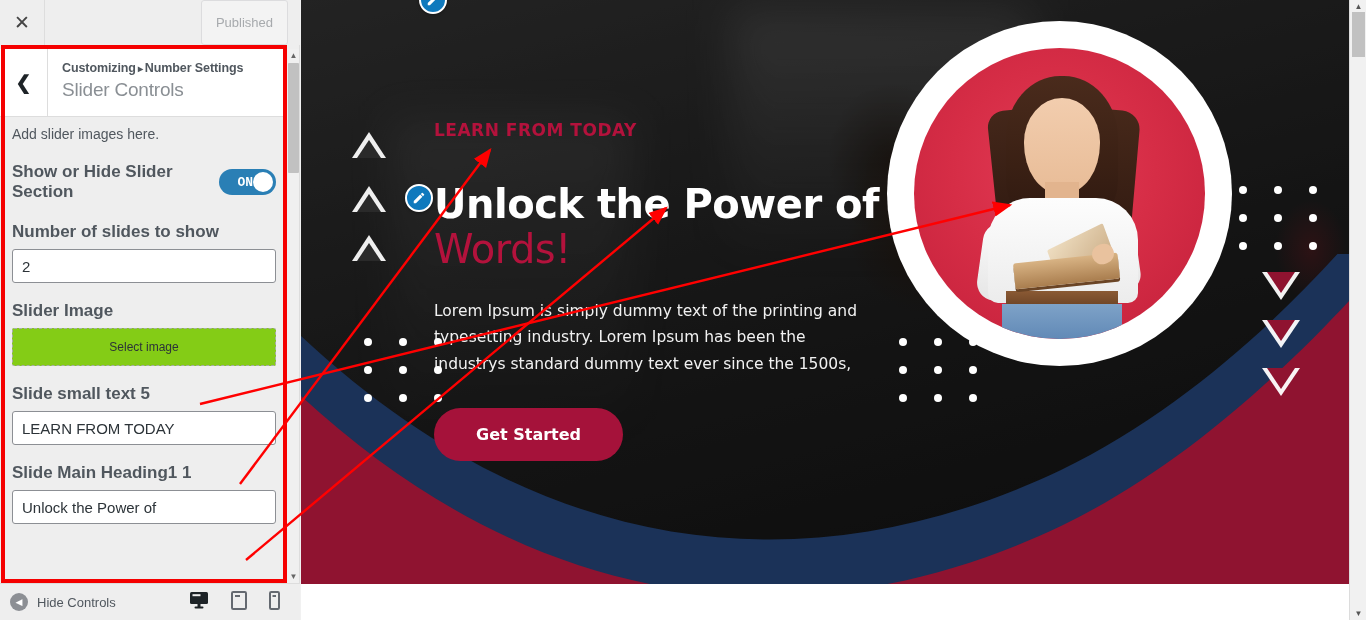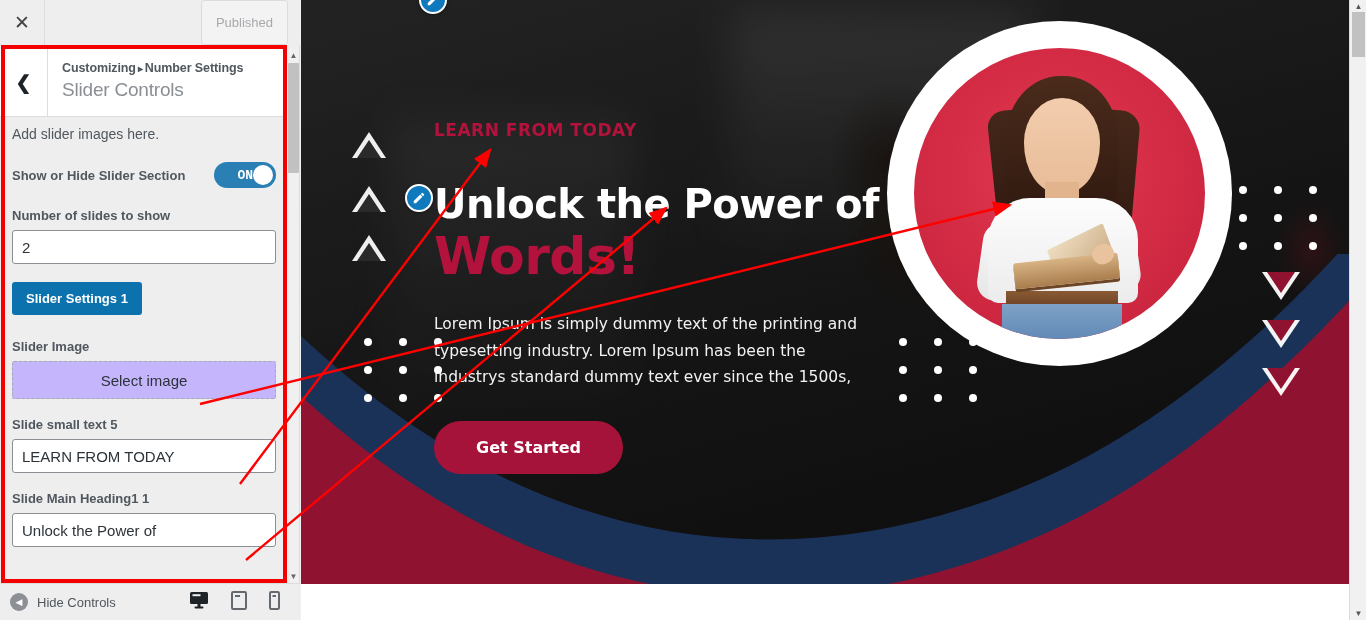--- a/index.html
+++ b/index.html
@@ -63,21 +63,21 @@
   #breadcrumb .sep { font-size: 10px; color: #50575e; padding: 0 2px; }
   #panel-title { font-size: 19px; color: #8a8f94; font-weight: 400; margin-top: 4px; letter-spacing: -0.2px; }
 
   
   #controls {
     position: absolute; left: 0; top: 118px; width: 288px; bottom: 37px;
     background: #eee; overflow: hidden; padding: 8px 12px 0 12px;
   }
   .desc { font-size: 14px; color: #50575e; margin-bottom: 20px; }
   .ctrl { margin-bottom: 18px; }
-  .ctrl-label { font-size: 13px; font-weight: bold; color: #50575e; display: block; margin-bottom: 7px; }
+  .ctrl-label { font-size: 17px; font-weight: bold; color: #50575e; display: block; margin-bottom: 7px; }
   .row { display: flex; align-items: center; justify-content: space-between; margin-bottom: 20px; }
   .row .ctrl-label { margin-bottom: 0; }
 
   .toggle {
     width: 62px; height: 26px; border-radius: 13px; background: #2a7fb5;
     display: flex; align-items: center; justify-content: flex-end;
     padding: 0 3px; cursor: pointer; font-family: Liberation Mono, monospace;
   }
   .toggle .t-label { color: #fff; font-size: 13px; font-weight: bold; padding-left: 6px; }
   .toggle .t-knob { width: 20px; height: 20px; border-radius: 50%; background: #fff; }
@@ -88,22 +88,22 @@
     padding: 0 9px; font-size: 15px; color: #2c3338;
     font-family: "Liberation Sans", sans-serif;
   }
   .blue-btn {
     background: #0b72ad; color: #fff; border: none; border-radius: 3px;
     padding: 9px 14px; font-size: 13px; font-weight: bold; cursor: pointer;
     font-family: "Liberation Sans", sans-serif;
   }
   .upload-box {
     width: 100%; height: 38px; border: 1px dashed #a7aaad; border-radius: 2px;
-    background: #c4b5fd; display: flex; align-items: center; justify-content: center;
-    cursor: pointer; font-size: 15px; color: #2c3338;
+    background: #84cc16; display: flex; align-items: center; justify-content: center;
+    cursor: pointer; font-size: 12px; color: #2c3338;
   }
 
   
   #panel-scroll {
     position: absolute; right: 0; top: 49px; width: 13px; bottom: 37px;
     background: #f0f0f0; border-left: 1px solid #ddd;
   }
   .sb-arrow {
     width: 13px; height: 13px; display: flex; align-items: center; justify-content: center;
     font-size: 8px; color: #666; cursor: pointer;
@@ -191,21 +191,21 @@
     border-top: 21px solid #8f1330;
   }
 
   .dotgrid { position: absolute; display: grid; grid-template-columns: repeat(3, 1fr); gap: 20px 27px; }
   .dotgrid i { display: block; width: 8px; height: 8px; border-radius: 50%; background: #fff; }
 
   
   #hero-text { position: absolute; left: 133px; top: 120px; width: 480px; z-index: 6; }
   #small-text { font-size: 17px; font-weight: bold; color: #b3123c; letter-spacing: 0.5px; font-family: "DejaVu Sans", sans-serif; }
   #main-head { margin-top: 42px; font-size: 40px; line-height: 1.12; font-weight: bold; color: #ffffff; font-family: "DejaVu Sans", sans-serif; letter-spacing: -0.5px;}
-  #main-head2 { font-size: 52px; line-height: 1.12; font-weight: bold; color: #b3123c; font-family: "DejaVu Sans", sans-serif; letter-spacing: -0.5px;}
+  #main-head2 { font-size: 40px; line-height: 1.12; font-weight: normal; color: #b3123c; font-family: "DejaVu Sans", sans-serif; letter-spacing: -0.5px;}
   #hero-para { margin-top: 26px; font-size: 15.5px; line-height: 1.72; color: #f1f1f1; width: 440px; font-family: "DejaVu Sans", sans-serif;}
   #get-started {
     margin-top: 30px; display: inline-block;
     background: #a5123a; color: #fff; border: none; border-radius: 34px;
     padding: 17px 42px; font-size: 16px; font-weight: bold; cursor: pointer;
     font-family: "DejaVu Sans", sans-serif;
   }
 
   
   #circle-wrap {
@@ -457,23 +457,20 @@
           <span class="t-label">ON</span>
           <span class="t-knob"></span>
         </div>
       </div>
 
       <div class="ctrl">
         <span class="ctrl-label">Number of slides to show</span>
         <input class="text-input" type="text" value="2" style="">
       </div>
 
-      <div class="ctrl" style="margin-bottom:24px;">
-        <button class="blue-btn">Slider Settings 1</button>
-      </div>
 
       <div class="ctrl">
         <span class="ctrl-label">Slider Image</span>
         <div class="upload-box">Select image</div>
       </div>
 
       <div class="ctrl">
         <span class="ctrl-label">Slide small text 5</span>
         <input class="text-input" type="text" value="LEARN FROM TODAY" style="">
       </div>

